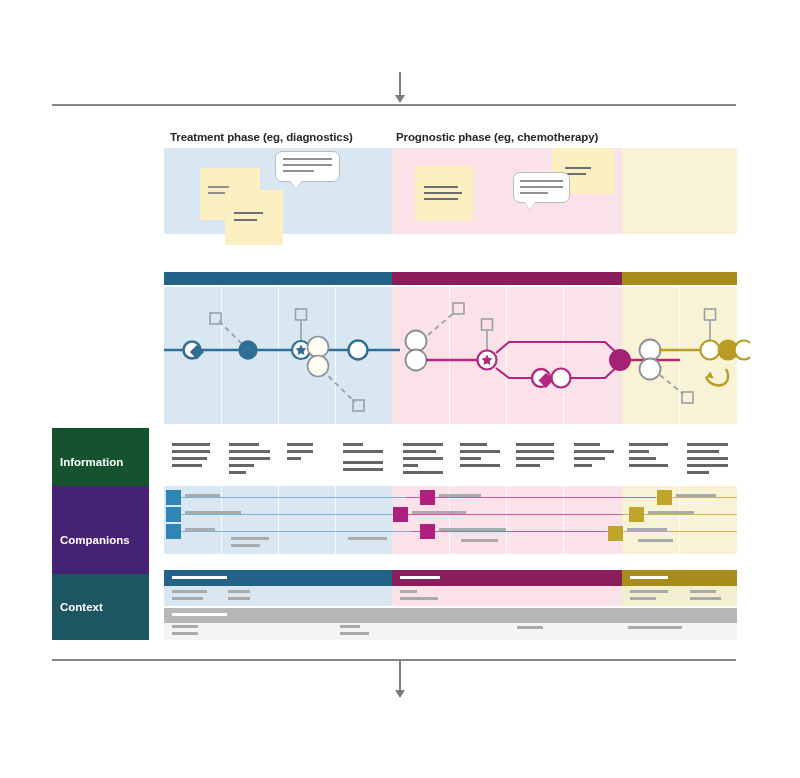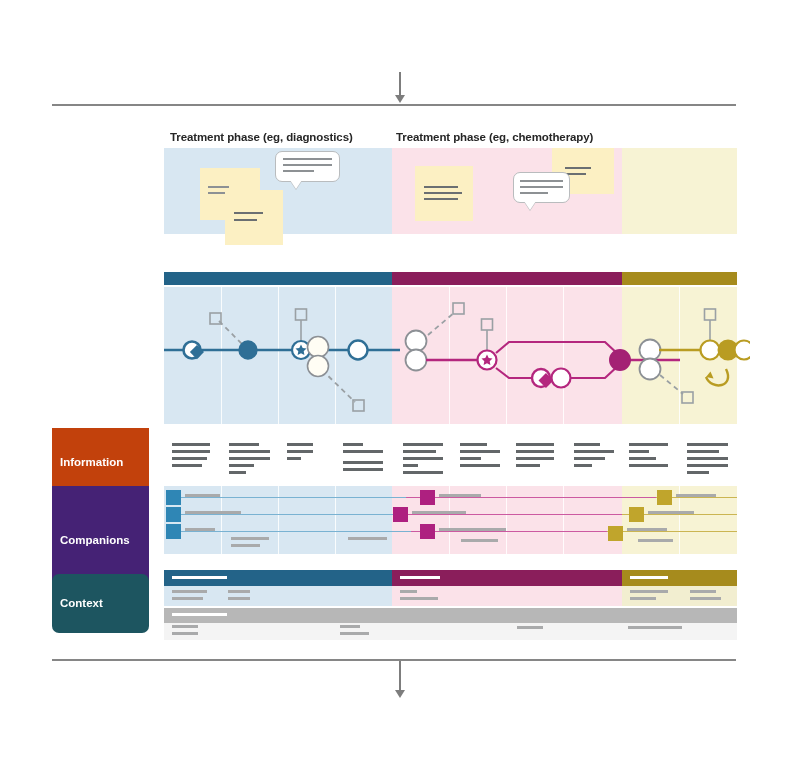--- a/index.html
+++ b/index.html
@@ -79,23 +79,23 @@
     color: #ffffff;
     font-size: 11.5px;
     font-weight: bold;
     line-height: 1.42;
     padding: 0 0 0 8px;
     display: flex;
     align-items: center;
   }
   #label-selection   { top: 148px; height: 86px;  background: #5b5b5b; }
   #label-metro       { top: 272px; height: 152px; background: #1c6e91; }
-  #label-information { top: 428px; height: 68px;  background: #c2410c; }
+  #label-information { top: 428px; height: 68px;  background: #14532d; }
   #label-companions  { top: 486px; height: 108px;  background: #452275; }
-  #label-context     { top: 574px; height: 59px;  background: #1d5560; border-radius: 7px; }
+  #label-context     { top: 574px; height: 66px;  background: #1d5560; }
 
   
   .band { position: absolute; }
   .band-blue   { background: #d8e7f2; }
   .band-pink   { background: #fbe2e9; }
   .band-olive  { background: #f7f3d4; }
 
   .topbar { position: absolute; height: 13px; }
   .topbar-blue  { background: #236388; }
   .topbar-pink  { background: #8a1e5b; }
@@ -158,21 +158,21 @@
 </head>
 <body>
 
 <div id="page">
 
   <div class="arrow-stem" id="arrow1-stem"></div>
   <div class="arrow-head" id="arrow1-head"></div>
   <div class="hrule" id="rule-top"></div>
 
   <div class="phase-label" id="phase-label-1">Treatment phase (eg, diagnostics)</div>
-  <div class="phase-label" id="phase-label-2">Treatment phase (eg, chemotherapy)</div>
+  <div class="phase-label" id="phase-label-2">Prognostic phase (eg, chemotherapy)</div>
 
   <div class="row-label" id="label-information">Information</div>
   <div class="row-label" id="label-companions">Companions</div>
   <div class="row-label" id="label-context">Context</div>
 
   <div class="band band-blue" style="left:164px; top:148px; width:228px; height:86px;"></div>
   <div class="band band-pink" style="left:392px; top:148px; width:230px; height:86px;"></div>
   <div class="band band-olive" style="left:622px; top:148px; width:115px; height:86px;"></div>
 
   <div class="sticky" style="left:200px; top:168px; width:60px; height:52px;"></div>

